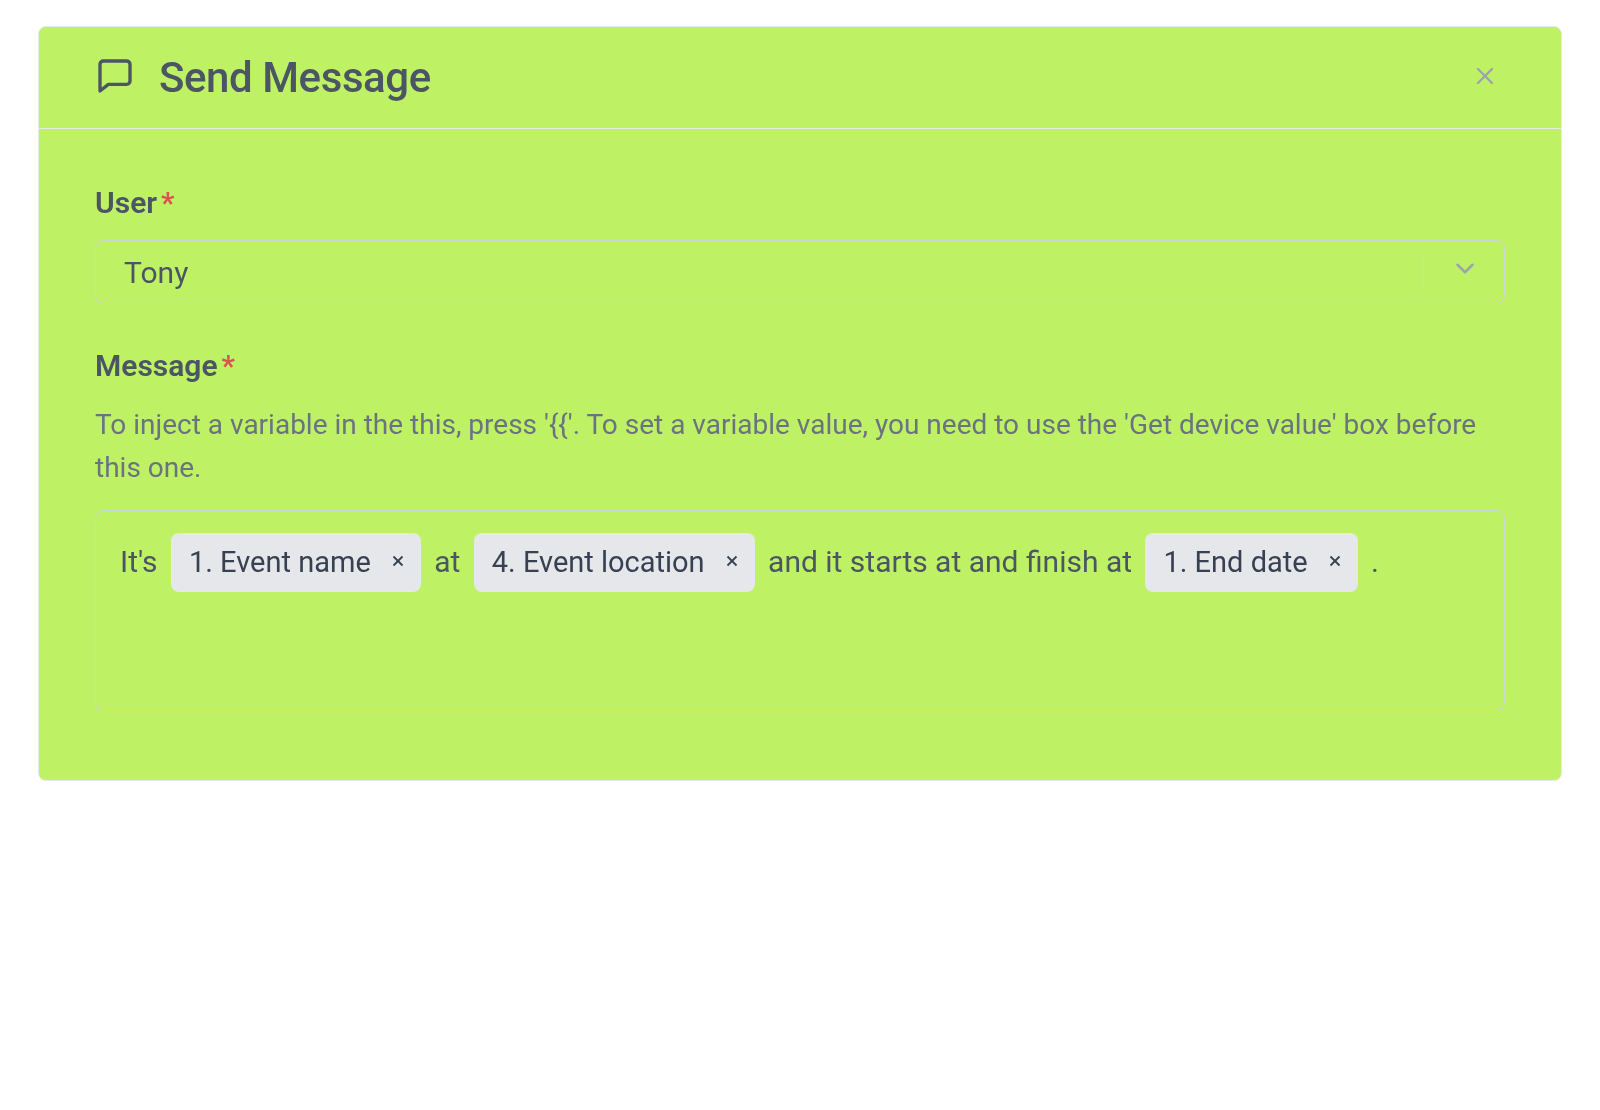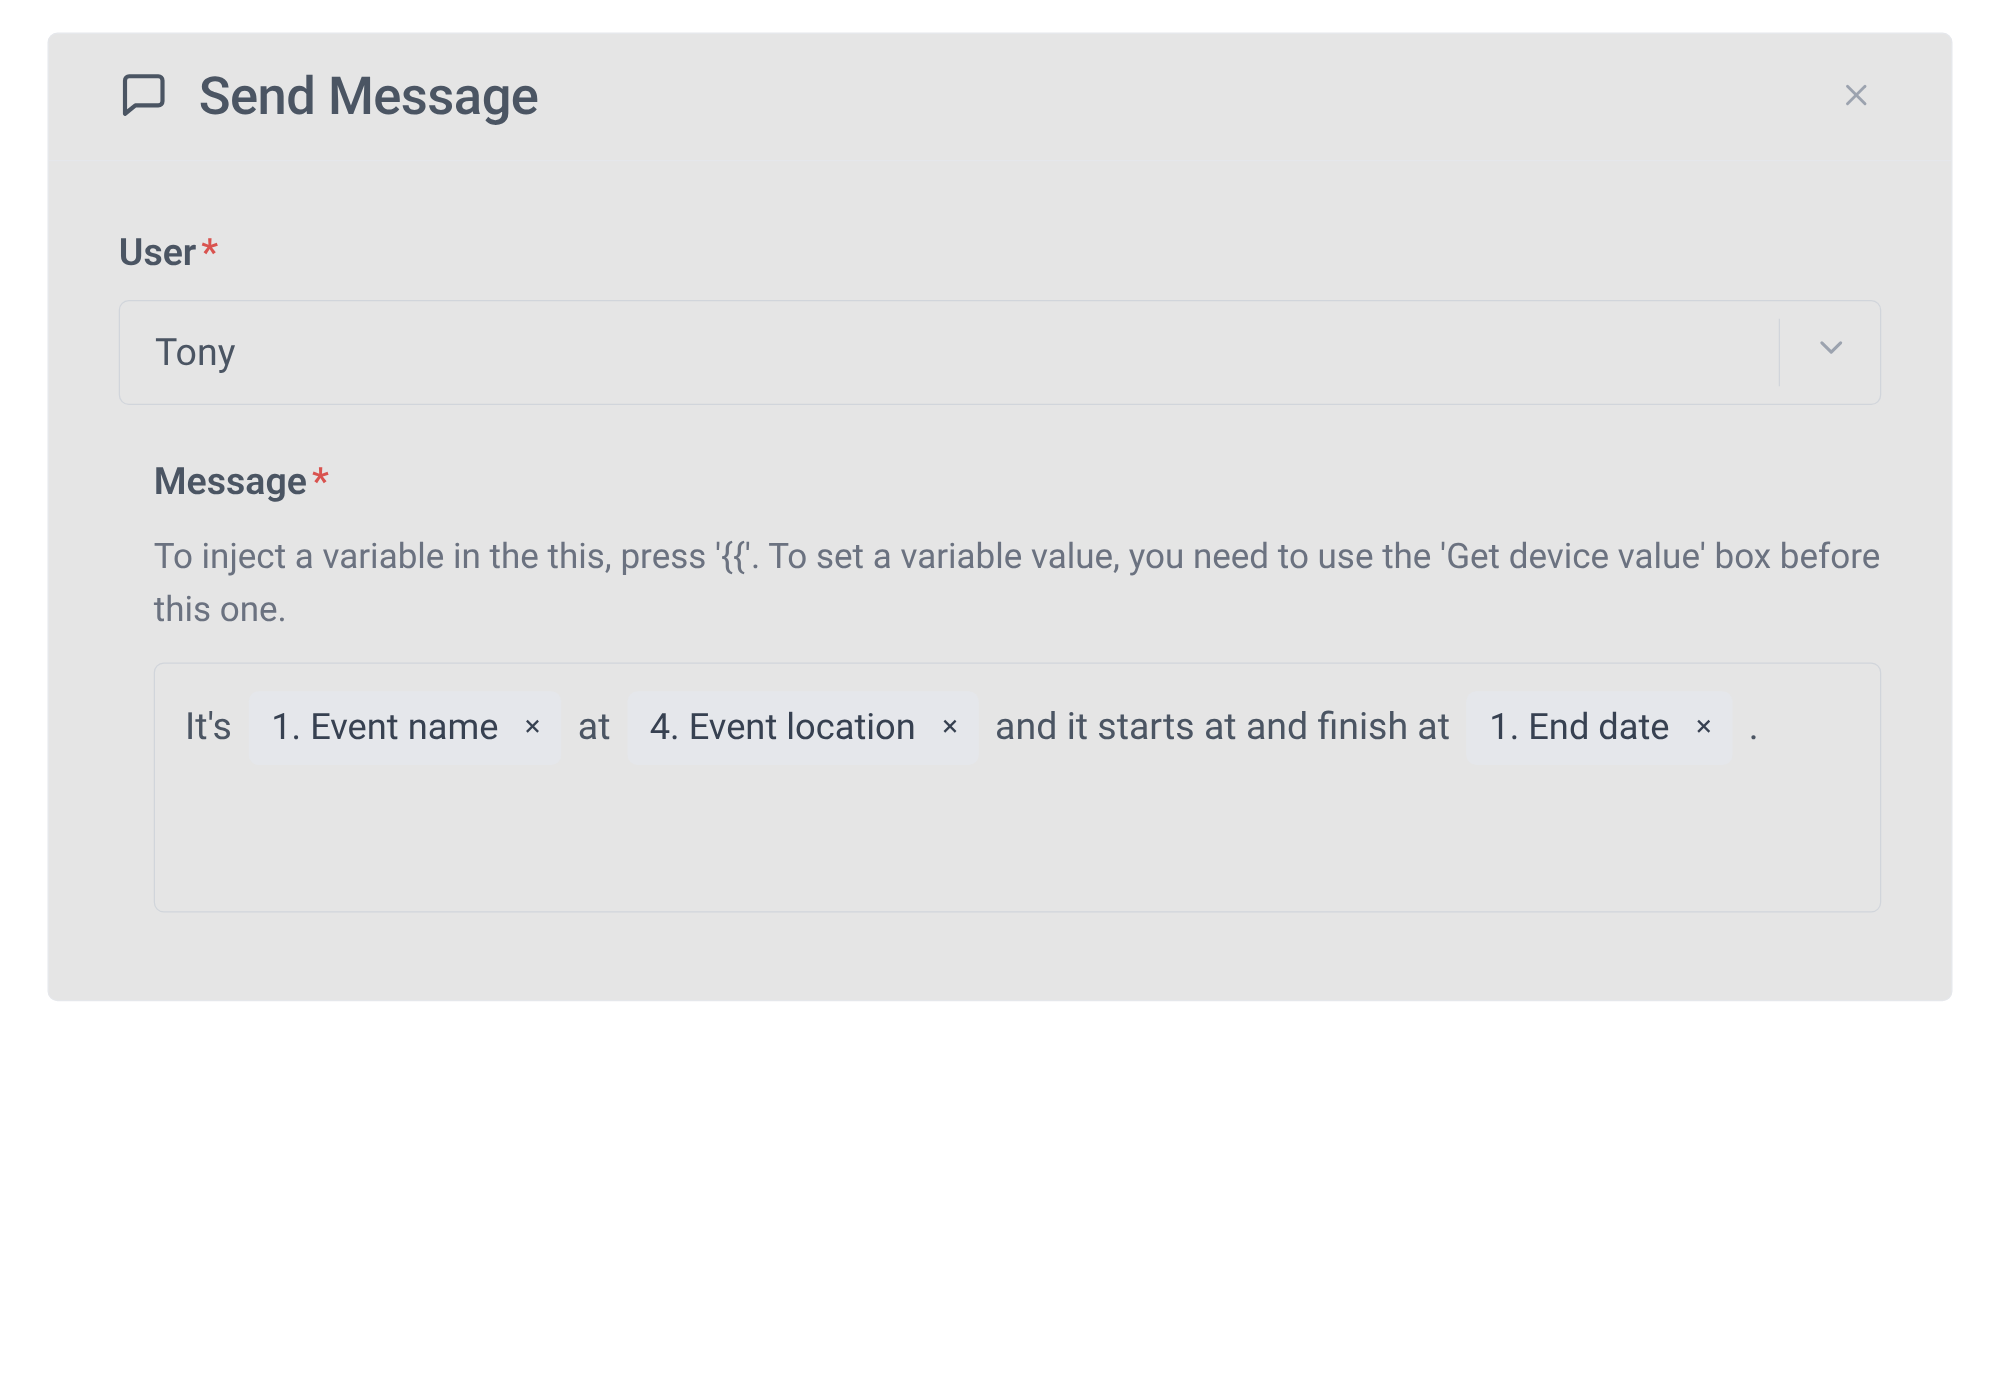--- a/index.html
+++ b/index.html
@@ -6,21 +6,21 @@
   html, body {
     margin: 0; padding: 0;
     font-family: -apple-system, BlinkMacSystemFont, "Segoe UI", Roboto, "Helvetica Neue", Arial, sans-serif;
     background: #fff;
     color: #4b5563;
   }
   .card {
     margin: 26px 38px;
     border: 1px solid #e5e7eb;
     border-radius: 8px;
-    background: #e5e5e5;
+    background: #bef264;
   }
   .card-header {
     display: flex;
     align-items: center;
     padding: 26px 56px;
     border-bottom: 1px solid #e5e7eb;
   }
   .card-header .title-wrap {
     display: flex;
     align-items: center;
@@ -35,33 +35,33 @@
     letter-spacing: -0.01em;
   }
   .msg-icon svg { width: 40px; height: 40px; stroke: #4b5563; }
   .close-btn {
     border: none; background: transparent; cursor: pointer; padding: 6px;
     color: #9ca3af;
   }
   .close-btn svg { width: 28px; height: 28px; stroke: currentColor; }
   .card-body { padding: 56px 56px 70px 56px; }
   .field { margin-bottom: 44px; }
-  .field:last-child { margin-bottom: 0; margin-left: 28px; }
+  .field:last-child { margin-bottom: 0; }
   .label {
     font-size: 30px;
     font-weight: 600;
     color: #4b5563;
     margin-bottom: 20px;
   }
   .req { color: #d9534f; margin-left: 4px; font-weight: 600; }
   .select {
     position: relative;
     border: 1px solid #d1d5db;
     border-radius: 8px;
-    height: 84px;
+    height: 64px;
     display: flex;
     align-items: center;
     padding: 0 28px;
     cursor: pointer;
     font-size: 30px;
     color: #4b5563;
   }
   .select .sep {
     position: absolute;
     right: 80px;

